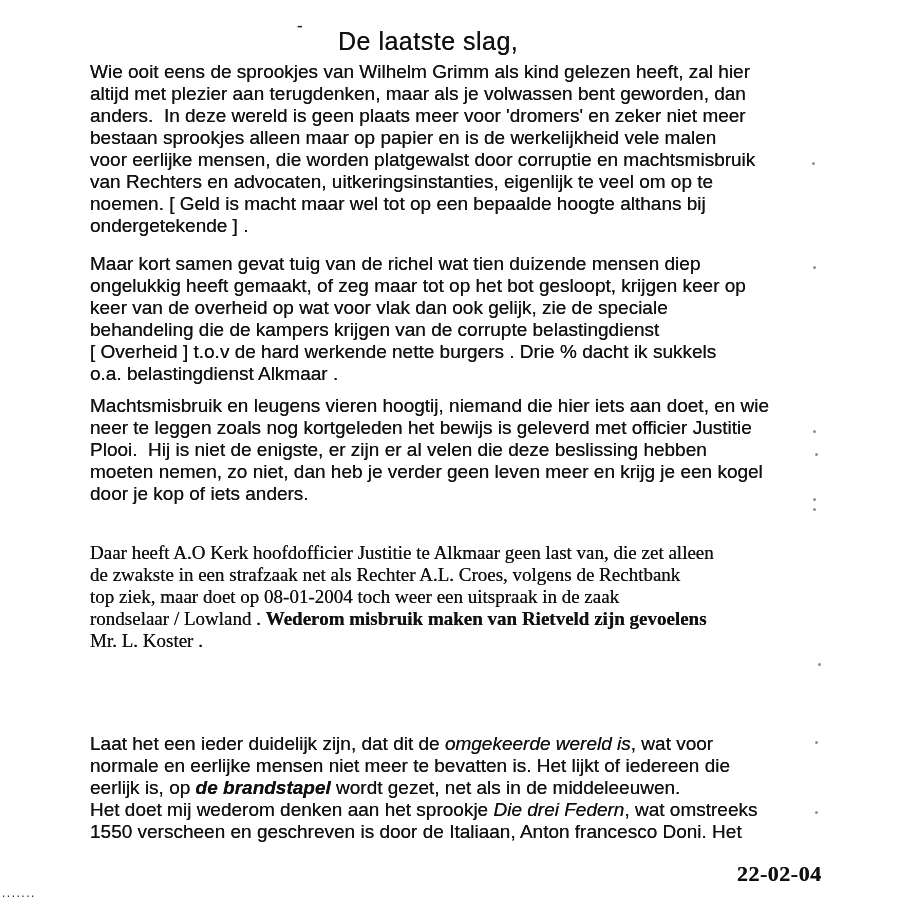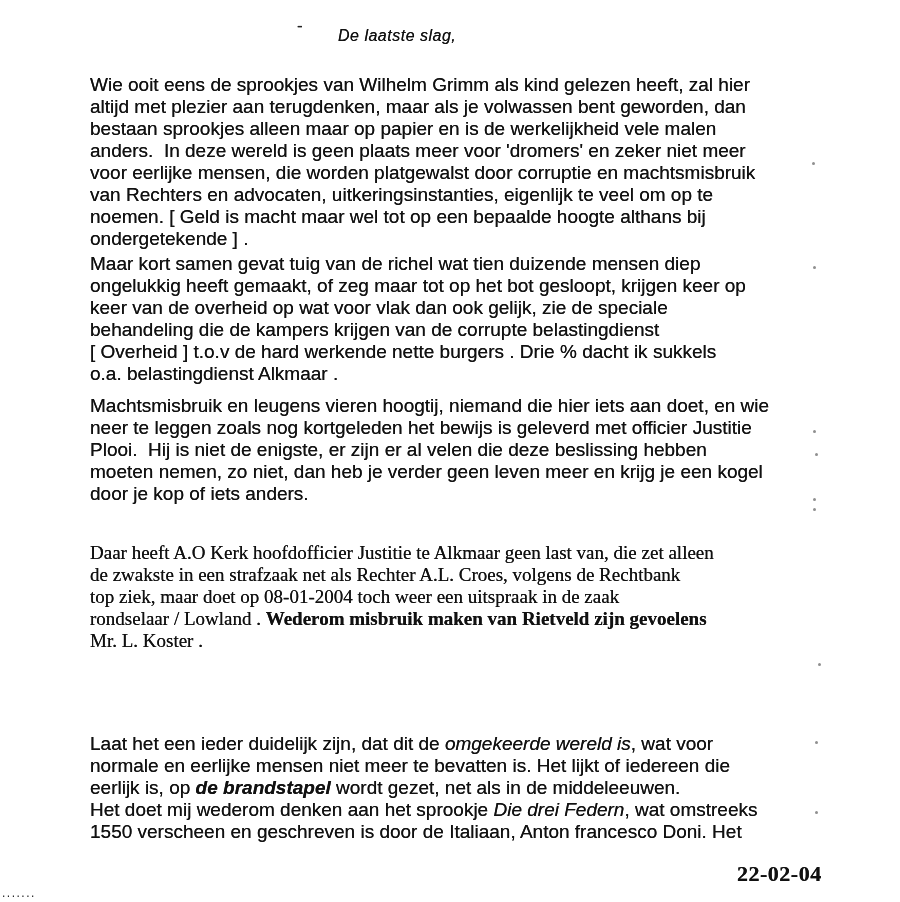--- a/index.html
+++ b/index.html
@@ -14,45 +14,44 @@
     background: #ffffff;
     font-family: "Liberation Sans", sans-serif;
     color: #111111;
     overflow: hidden;
     text-shadow: 0 0 0.6px rgba(0,0,0,0.85);
   }
   .title {
     position: absolute;
     left: 338px;
     top: 27px;
-    font-size: 16px;
+    font-size: 25px;
     letter-spacing: 0.5px;
     white-space: pre;
-    font-style: italic;
   }
   .stray-dash {
     position: absolute;
     left: 297px;
     top: 16px;
     font-size: 17px;
     color: #222;
   }
   .para {
     position: absolute;
     left: 90px;
     width: 740px;
     font-size: 19px;
     line-height: 22px;
   }
   .para .line { white-space: pre; }
   .seg-n { font-weight: normal; font-style: normal; }
   .seg-b { font-weight: bold; }
   .seg-i { font-style: italic; }
   .seg-bi { font-weight: bold; font-style: italic; }
-  .p1 { top: 61px; margin-top: 13px; }
+  .p1 { top: 61px; }
   .p2 { top: 253px; }
   .p3 { top: 395px; }
   .p4 { top: 542px; font-family: Liberation Serif, serif; }
   .p5 { top: 733px; }
   .date-stamp {
     position: absolute;
     left: 737px;
     top: 861px;
     font-family: "Liberation Serif", serif;
     font-weight: bold;
@@ -82,22 +81,22 @@
 
 <div class="page">
 
   <span class="stray-dash">-</span>
 
   <div class="title">De laatste slag,</div>
 
   <div class="para p1">
       <div class="line"><span class="seg-n">Wie ooit eens de sprookjes van Wilhelm Grimm als kind gelezen heeft, zal hier</span></div>
       <div class="line"><span class="seg-n">altijd met plezier aan terugdenken, maar als je volwassen bent geworden, dan</span></div>
+      <div class="line"><span class="seg-n">anders.  In deze wereld is geen plaats meer voor 'dromers' en zeker niet meer</span></div>
       <div class="line"><span class="seg-n">bestaan sprookjes alleen maar op papier en is de werkelijkheid vele malen</span></div>
-      <div class="line"><span class="seg-n">anders.  In deze wereld is geen plaats meer voor 'dromers' en zeker niet meer</span></div>
       <div class="line"><span class="seg-n">voor eerlijke mensen, die worden platgewalst door corruptie en machtsmisbruik</span></div>
       <div class="line"><span class="seg-n">van Rechters en advocaten, uitkeringsinstanties, eigenlijk te veel om op te</span></div>
       <div class="line"><span class="seg-n">noemen. [ Geld is macht maar wel tot op een bepaalde hoogte althans bij</span></div>
       <div class="line"><span class="seg-n">ondergetekende ] .</span></div>
     </div>
   <div class="para p2">
       <div class="line"><span class="seg-n">Maar kort samen gevat tuig van de richel wat tien duizende mensen diep</span></div>
       <div class="line"><span class="seg-n">ongelukkig heeft gemaakt, of zeg maar tot op het bot gesloopt, krijgen keer op</span></div>
       <div class="line"><span class="seg-n">keer van de overheid op wat voor vlak dan ook gelijk, zie de speciale</span></div>
       <div class="line"><span class="seg-n">behandeling die de kampers krijgen van de corrupte belastingdienst</span></div>

